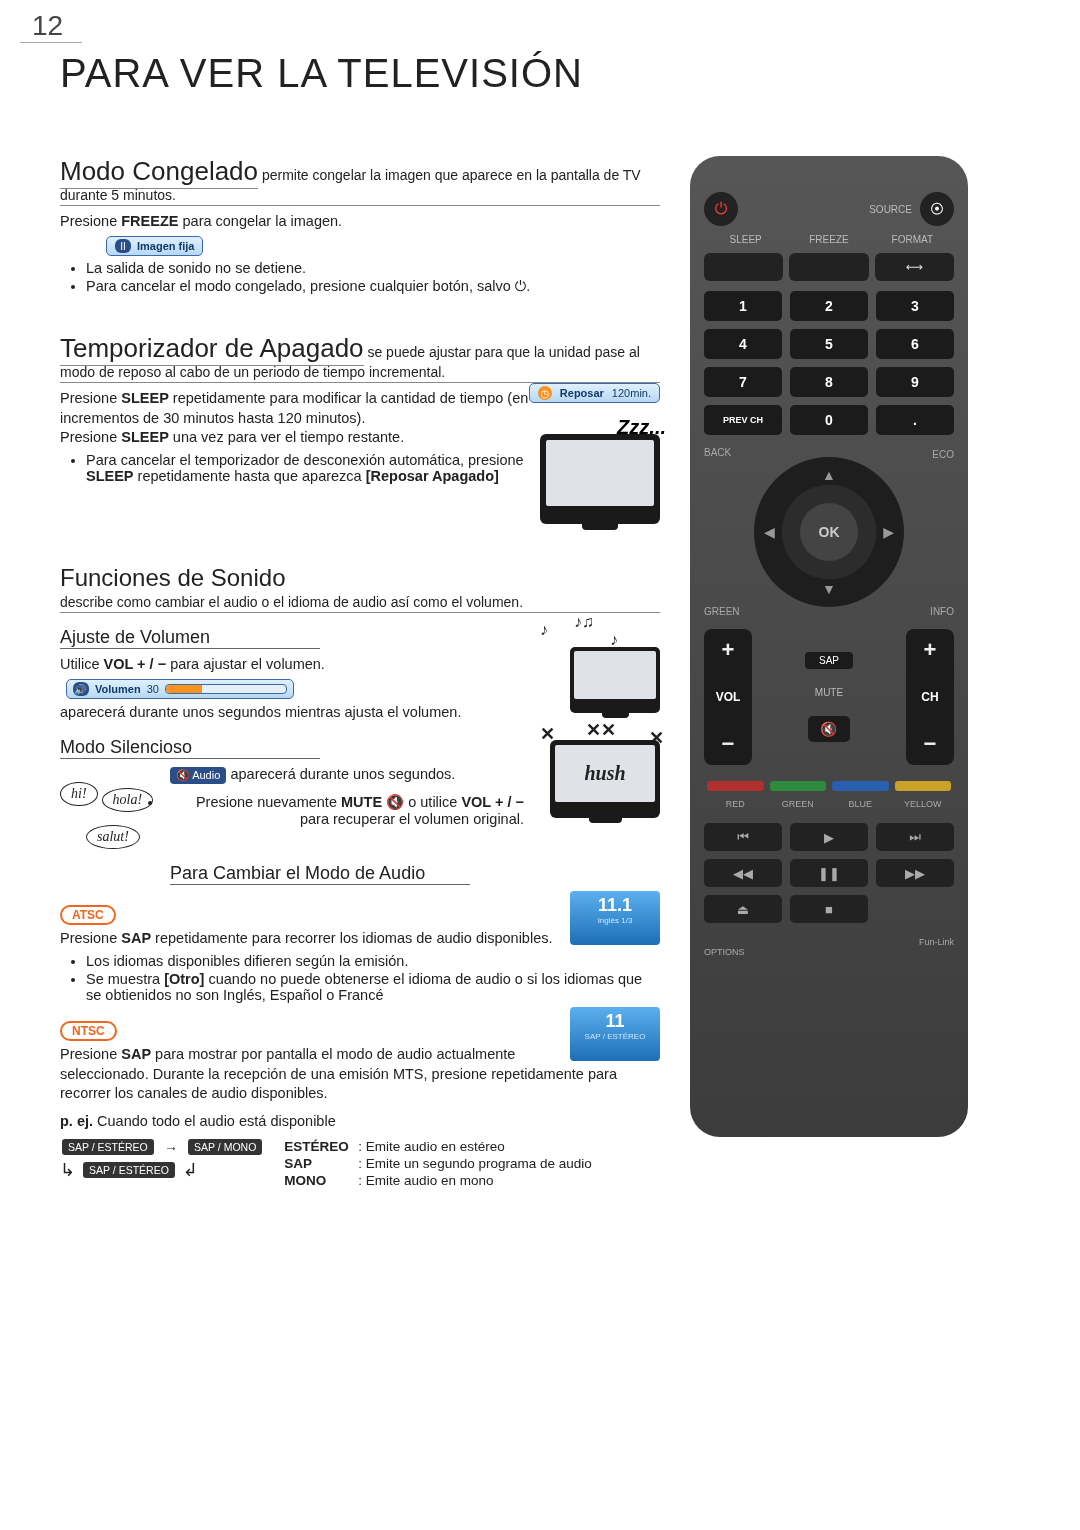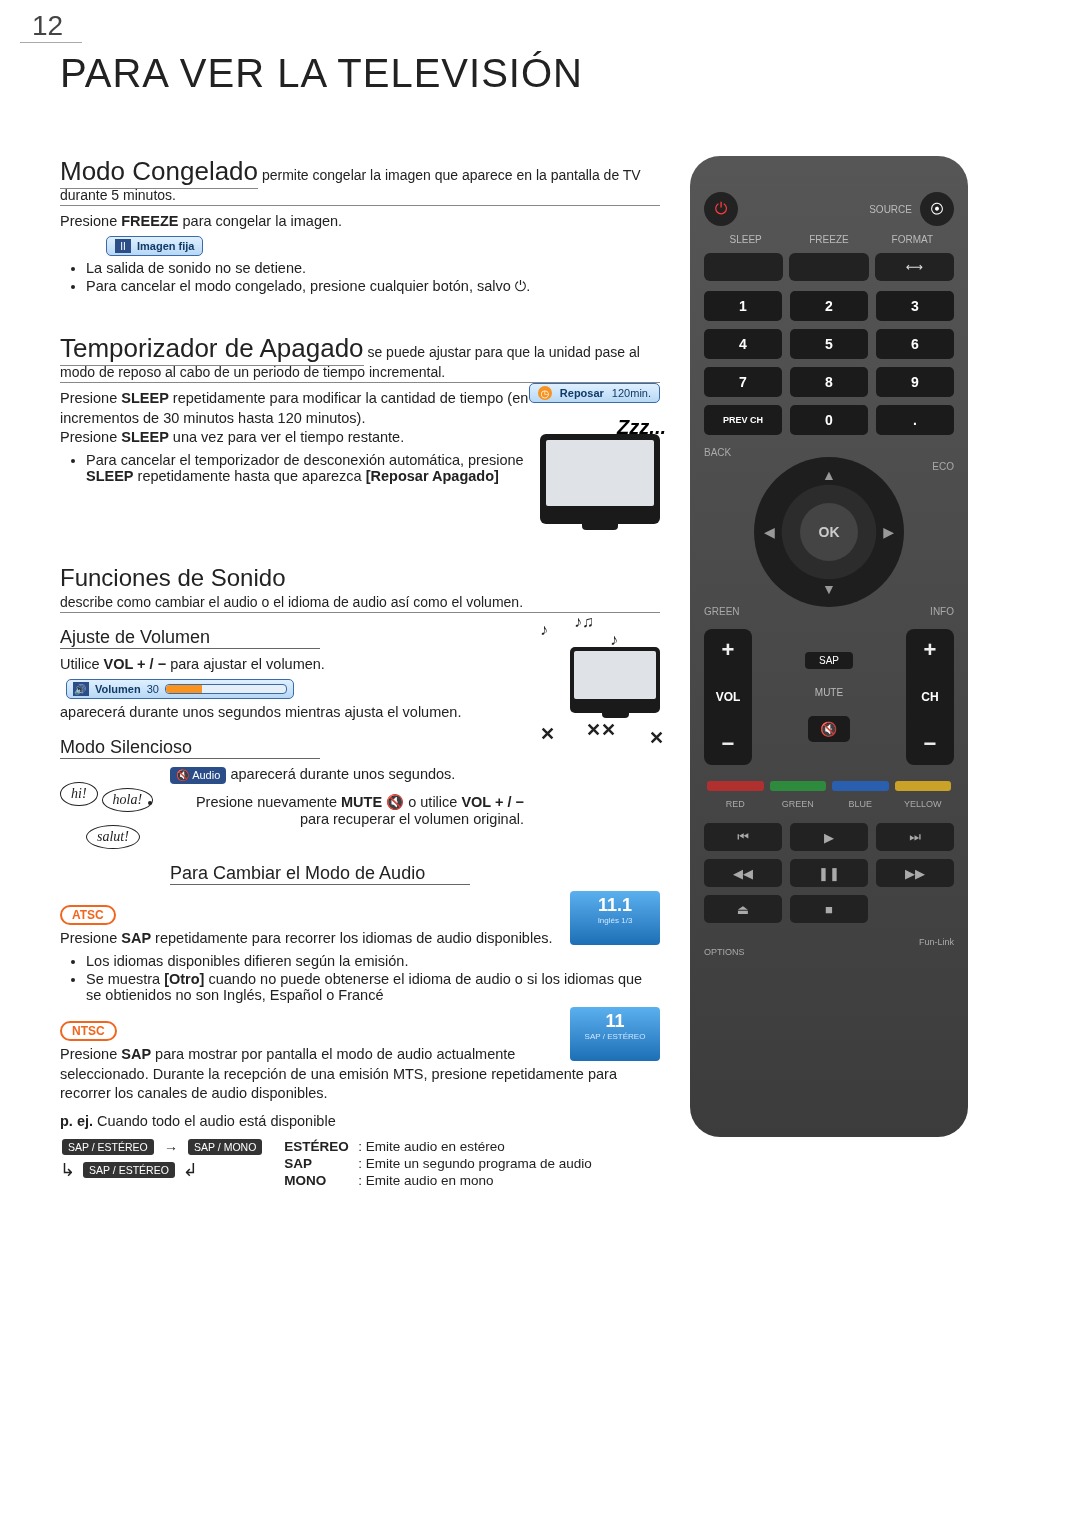--- a/index.html
+++ b/index.html
@@ -63,21 +63,21 @@
     color: #123a66;
     margin-left: 46px;
   }
   .osd-icon {
     display:inline-flex;
     width:16px; height:14px;
     background:#2c4e88;
     color:#fff;
     align-items:center; justify-content:center;
     font-size:10px;
-    border-radius:0;
+    border-radius:6px;
   }
   .sleep-osd {
     float:right;
     display:inline-flex;
     align-items:center;
     gap:8px;
     background: linear-gradient(#dff0ff,#b8d8f5);
     border: 1px solid #3a6aa8;
     border-radius: 5px;
     font-size: 11px;
@@ -308,20 +308,24 @@
           </span>
     </span>
   </div>
   <div class="body-text">aparecerá durante unos segundos mientras ajusta el volumen.</div>
   <div class="clear"></div>
 
   <div class="tv-hush">
     <span class="x" style="top:0;left:10px;">✕</span>
     <span class="x" style="top:-4px;left:56px;">✕✕</span>
     <span class="x" style="top:4px;right:-4px;">✕</span>
+    <div class="tv">
+          <div class="scr">hush</div>
+          <div class="stand"></div>
+        </div>
   </div>
 
   <div class="sub-h">Modo Silencioso</div>
   <div style="margin:4px 0;">
     <span class="mudo-pill">🔇 Audio</span>
     <span class="body-text"> aparecerá durante unos segundos.</span>
   </div>
   <div style="display:flex;gap:4px;align-items:flex-start;">
     <div style="display:flex;flex-direction:column;gap:2px;margin-top:-6px;">
       <span class="bubble">hi!</span>
@@ -417,21 +421,21 @@
     <div class="num">7</div>
     <div class="num">8</div>
     <div class="num">9</div>
     <div class="num prev">PREV CH</div>
     <div class="num">0</div>
     <div class="num">.</div>
   </div>
 
   <div class="dpad">
     <span class="corner" style="top:0;left:0;">BACK</span>
-    <span class="corner" style="top:14px;right:0;">ECO</span>
+    <span class="corner" style="top:2px;right:0;">ECO</span>
     <span class="corner" style="bottom:0;left:0;">GREEN</span>
     <span class="corner" style="bottom:0;right:0;">INFO</span>
     <div class="ring">
       <div class="ok">OK</div>
       <span class="arrow up">▲</span>
       <span class="arrow dn">▼</span>
       <span class="arrow lf">◀</span>
       <span class="arrow rt">▶</span>
     </div>
   </div>

